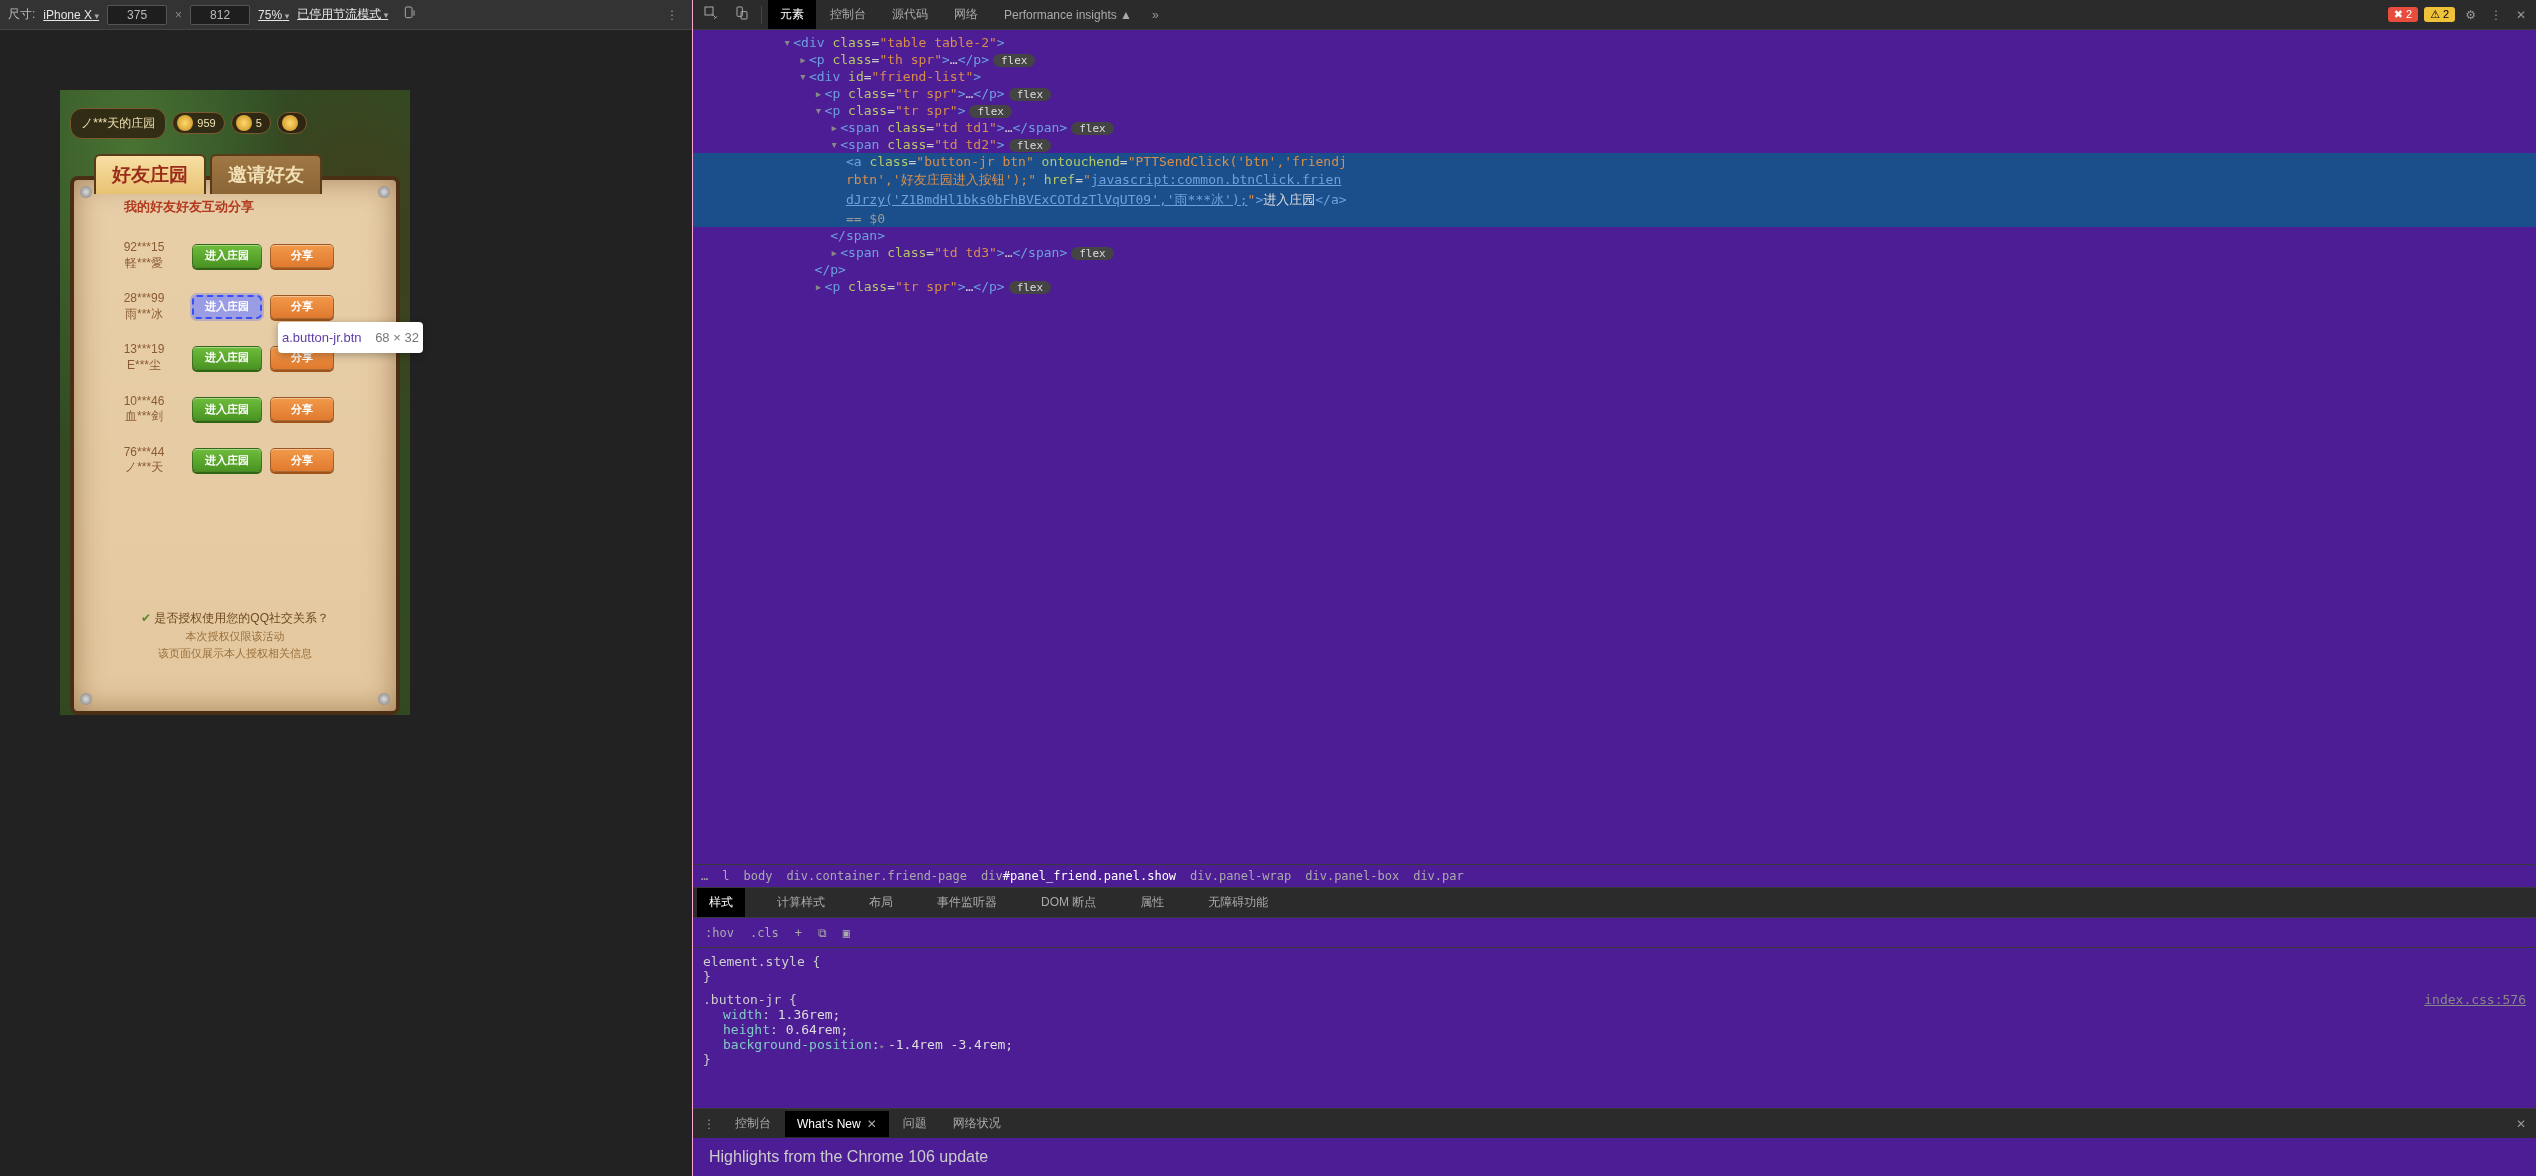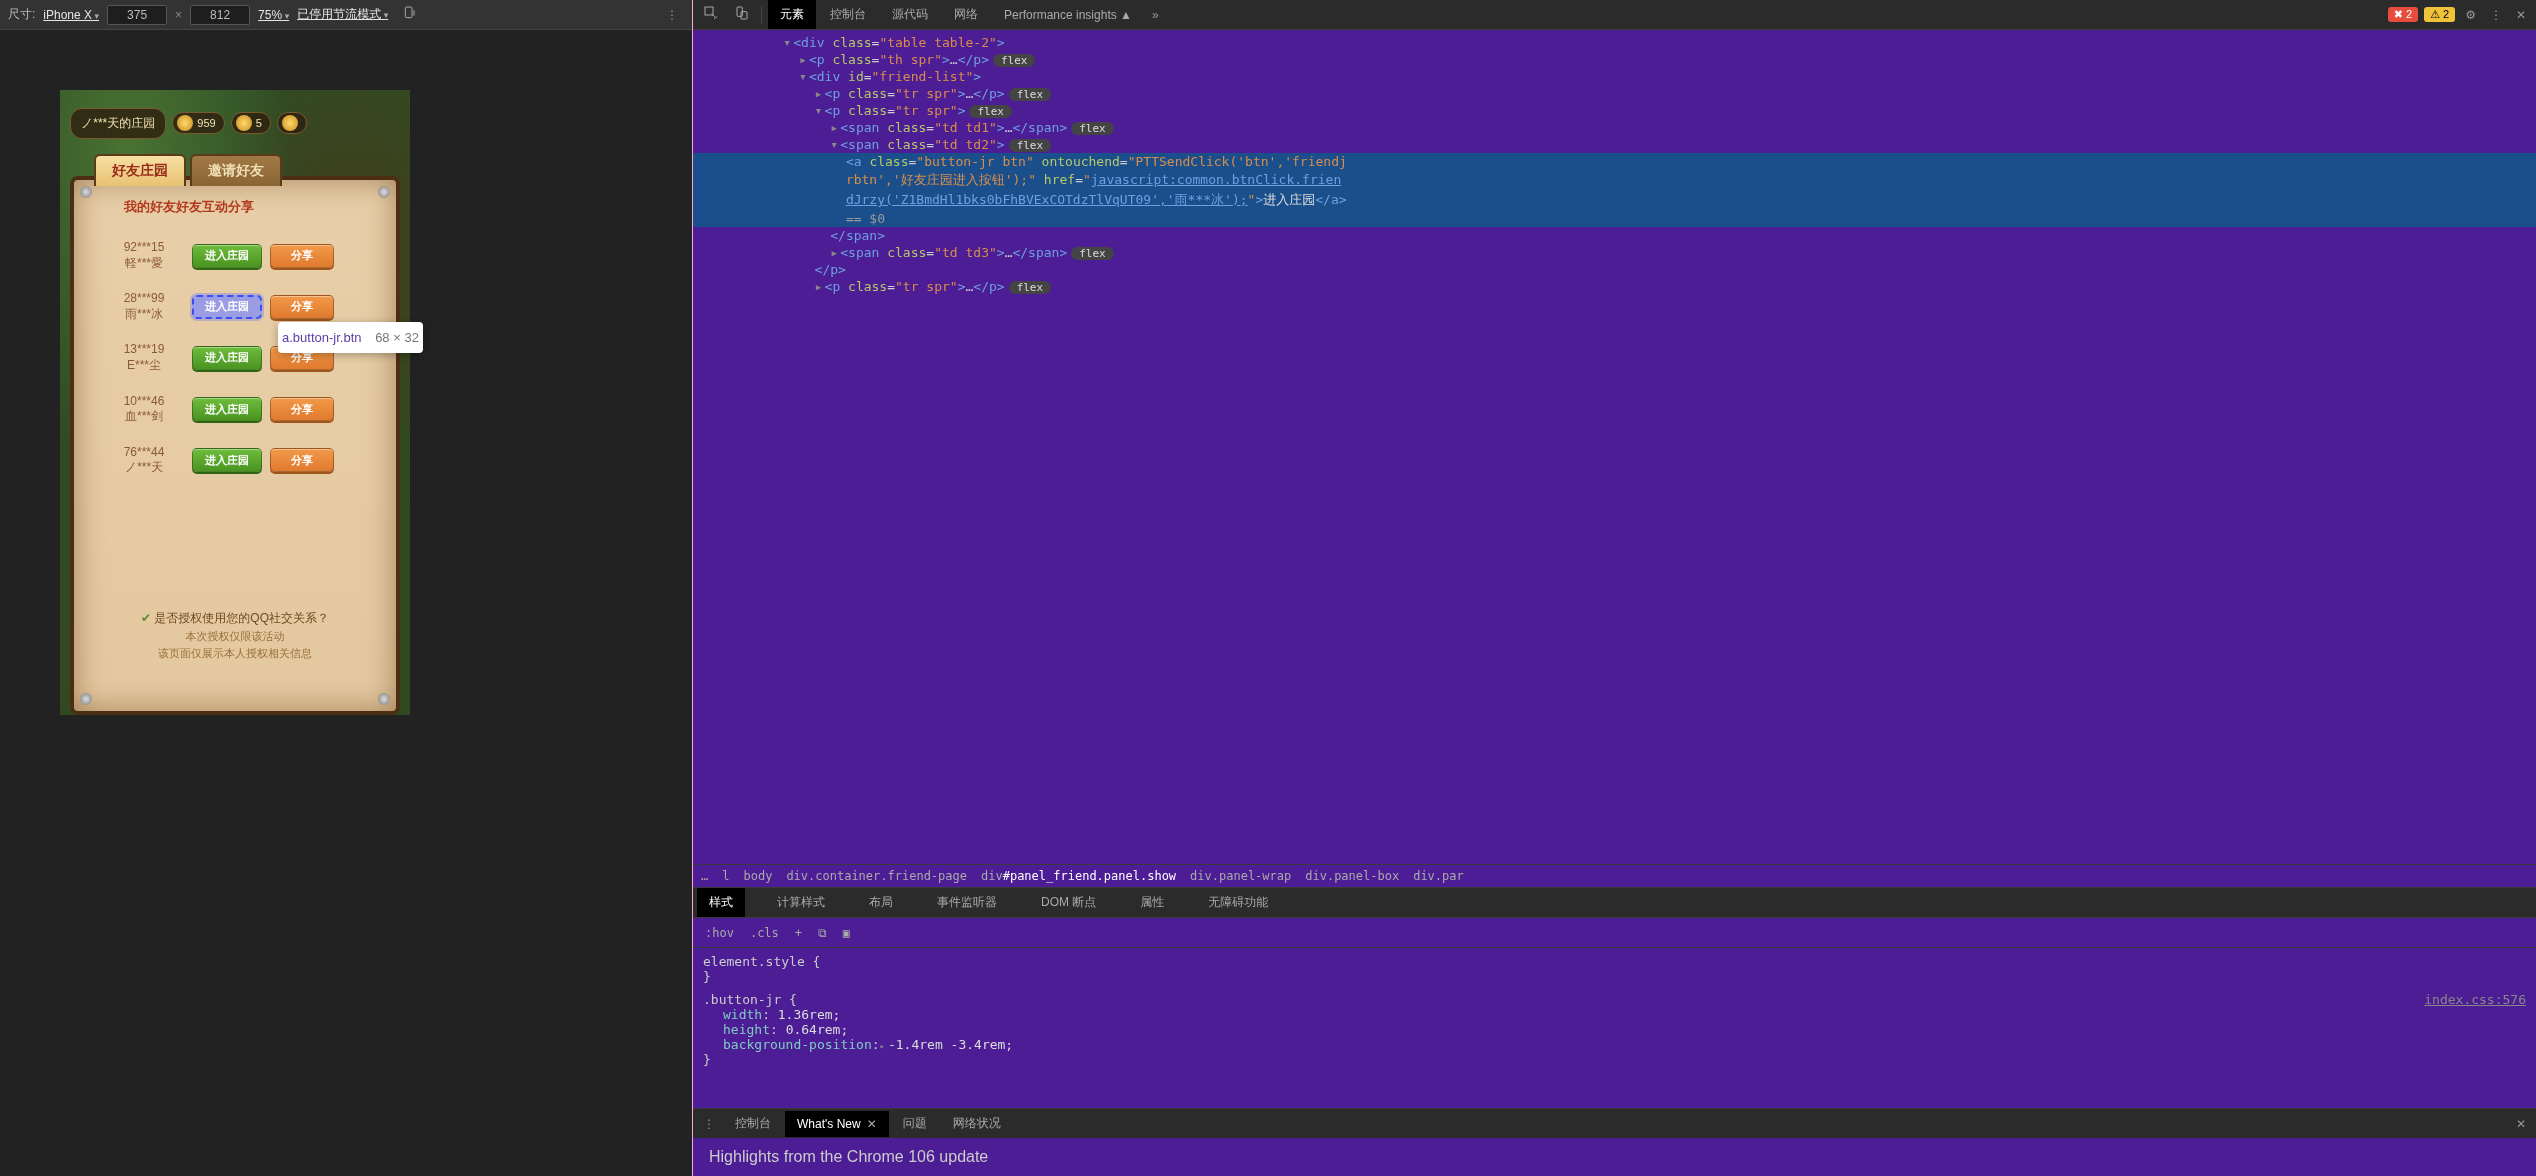--- a/index.html
+++ b/index.html
@@ -60,21 +60,21 @@
 .panel {
   position: absolute; top: 86px; left: 10px; right: 10px; bottom: 0;
   border: 4px solid #4a2f14; border-radius: 8px;
   background: linear-gradient(#e8cfa9,#e4c89f);
   box-shadow: inset 0 0 30px rgba(120,80,40,.6);
 }
 .panel-tabs {
   position: absolute; top: -26px; left: 20px; display: flex; gap: 4px;
 }
 .ptab {
-  padding: 6px 16px; font-size: 14px; font-weight: 700;
+  padding: 6px 16px; font-size: 19px; font-weight: 700;
   border: 2px solid #5a3a18; border-bottom: none;
   border-radius: 6px 6px 0 0; cursor: pointer;
 }
 .ptab.active { background: linear-gradient(#f7dfa3,#e8c274); color: #9a2c1a; }
 .ptab.inactive { background: linear-gradient(#a07844,#8a6535); color: #f0dfb5; }
 .bolt { width: 12px; height: 12px; border-radius: 50%; background: radial-gradient(#ddd,#777); position: absolute; }
 .bolt.tl{top:6px;left:6px}.bolt.tr{top:6px;right:6px}.bolt.bl{bottom:6px;left:6px}.bolt.br{bottom:6px;right:6px}
 .subtabs {
   display: flex; padding: 18px 50px 8px; justify-content: flex-start;
 }

